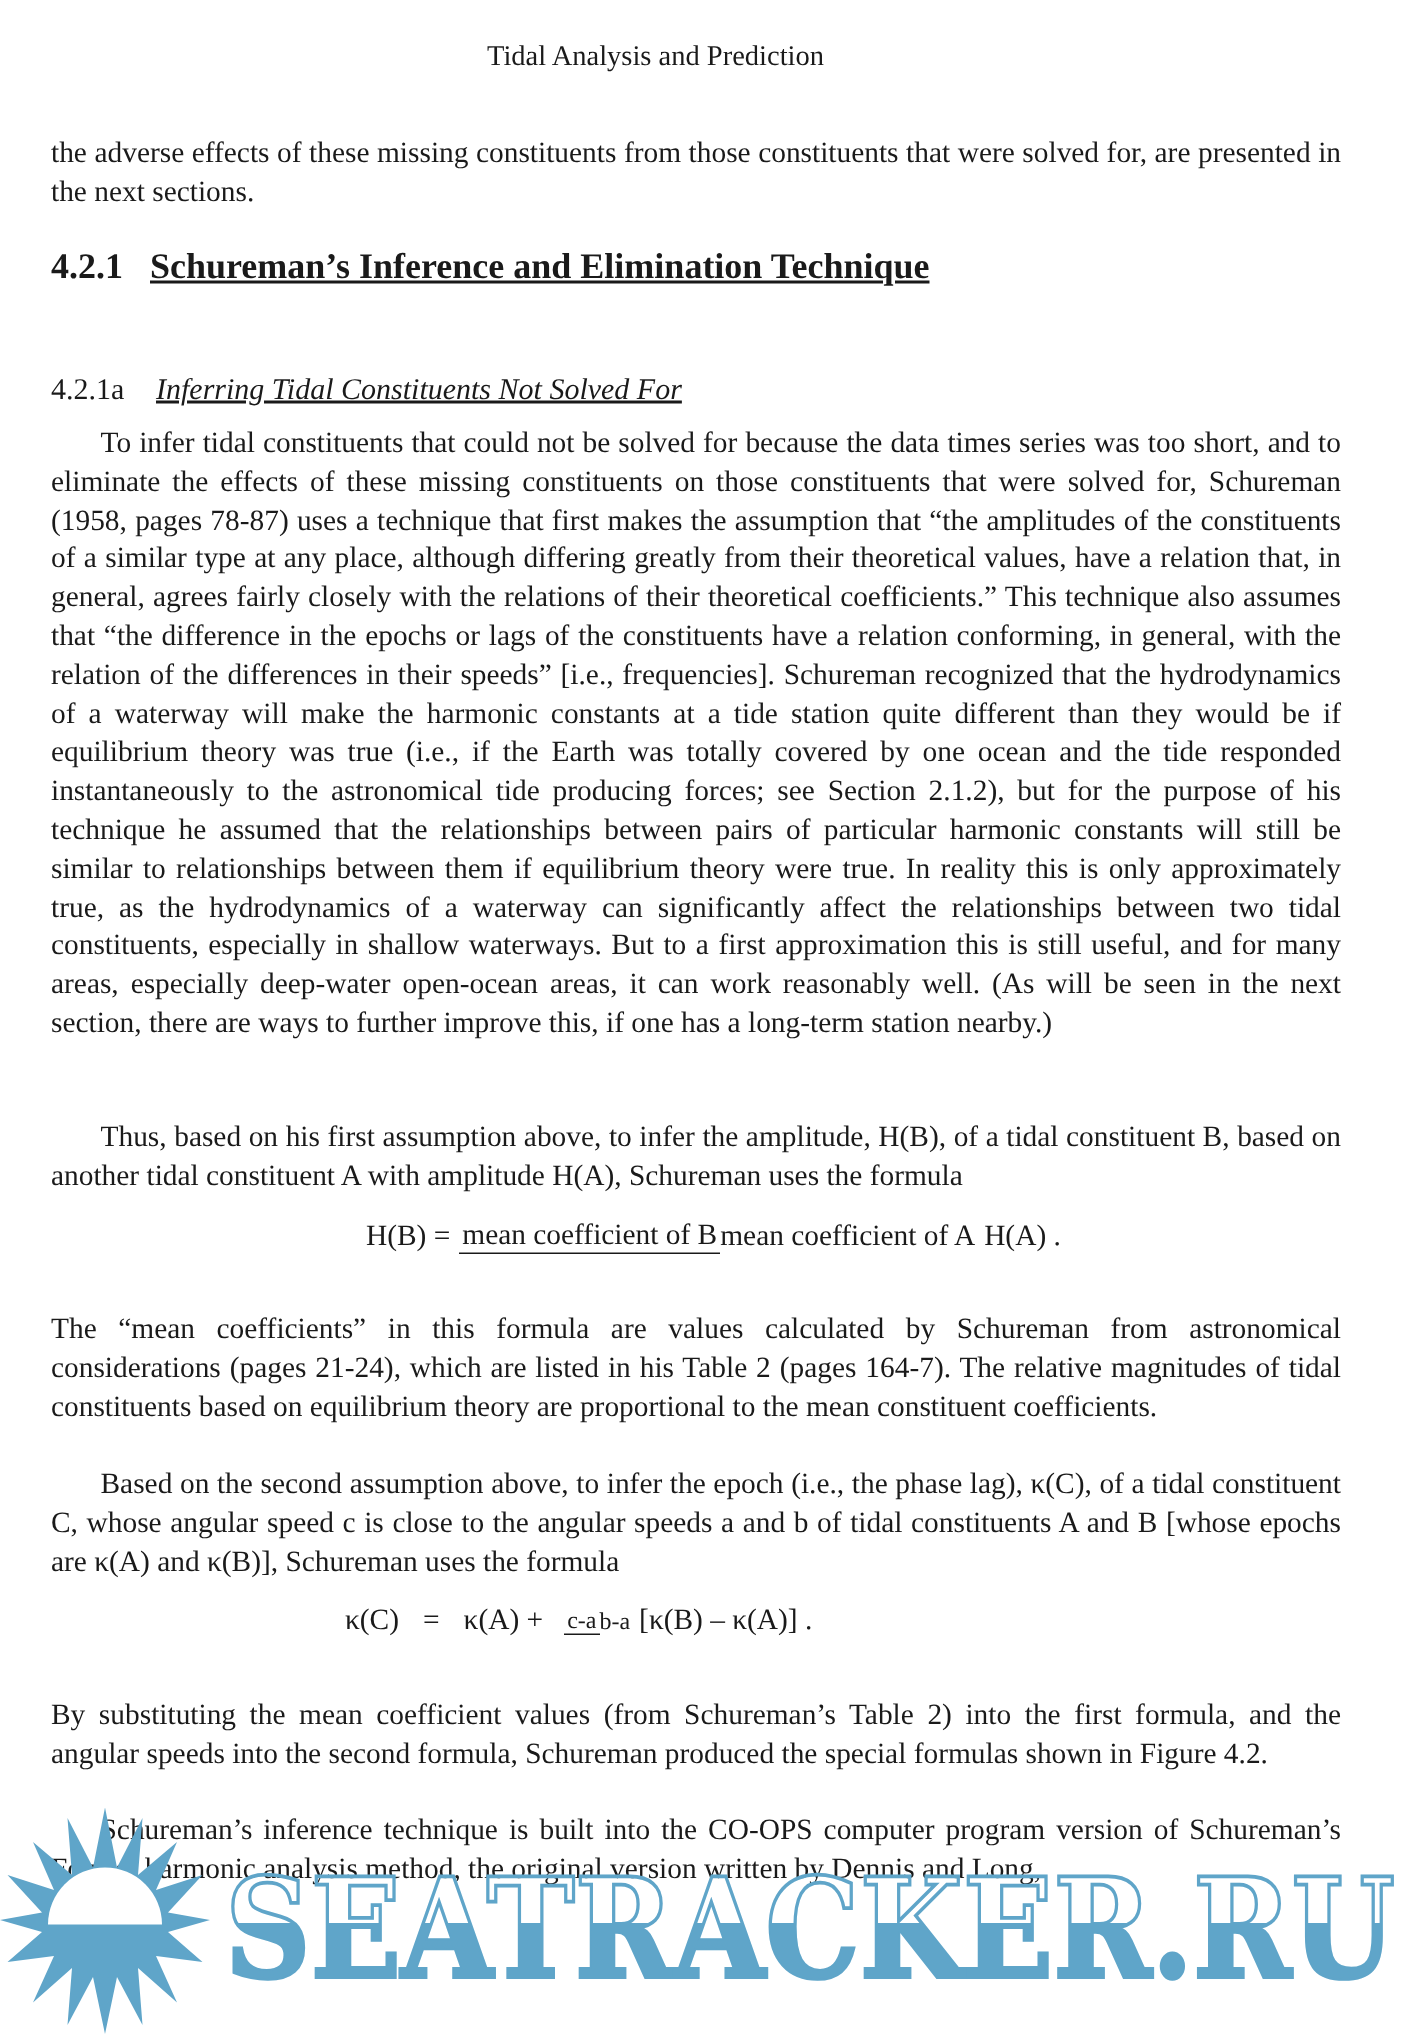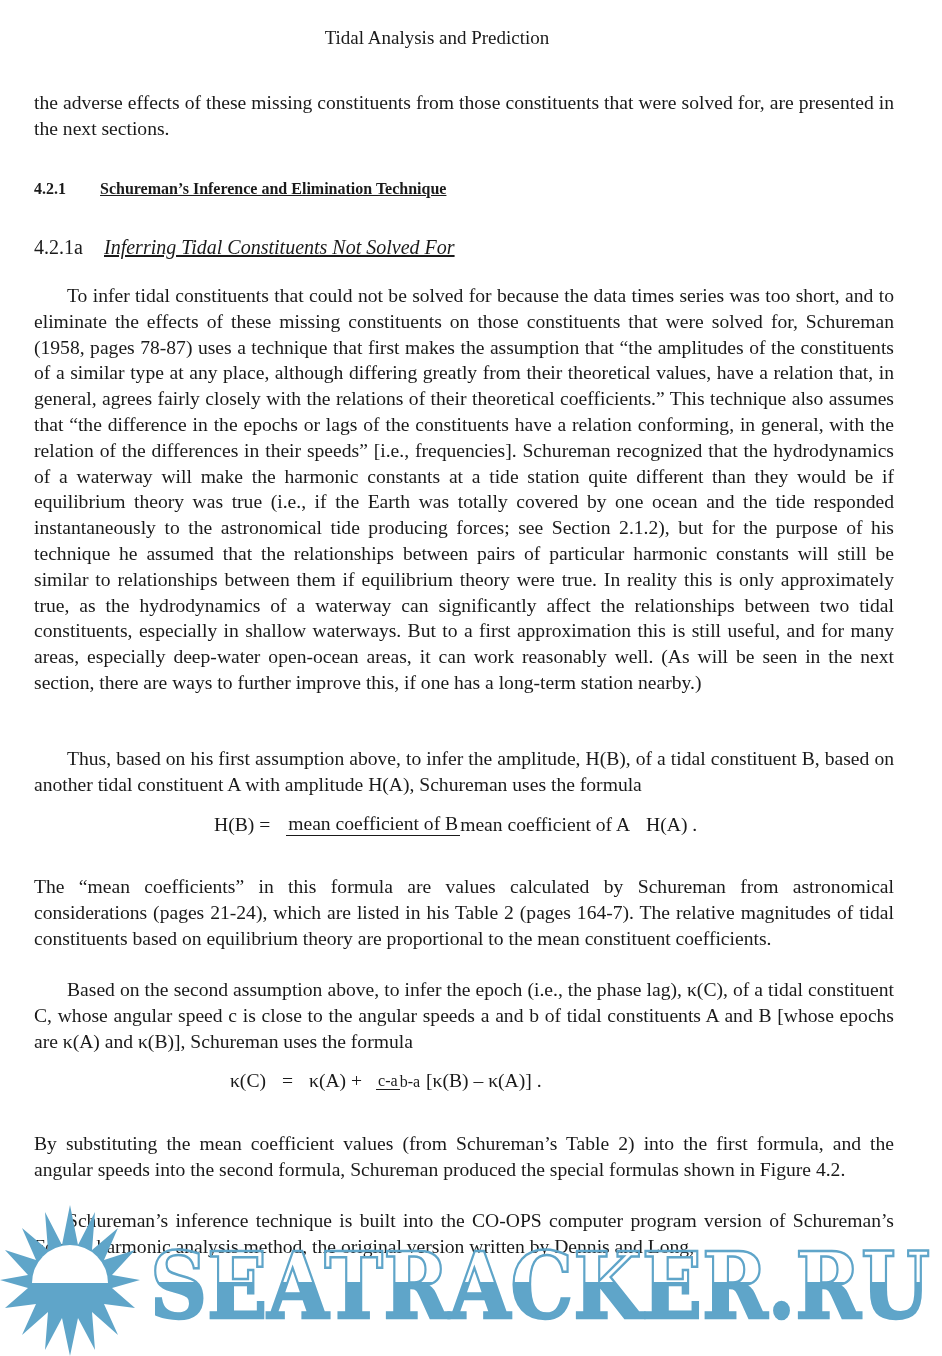--- a/index.html
+++ b/index.html
@@ -4,24 +4,24 @@
 <style>
   html, body { margin: 0; padding: 0; background: #ffffff; }
   body { width: 942px; height: 1356px; position: relative; overflow: hidden;
          font-family: "Liberation Serif", "DejaVu Serif", serif; color: #1a1a1a; }
   .page { position: absolute; left: 0; top: 0; width: 942px; height: 1356px; }
   .running-head { position: absolute; top: 27px; left: 0; width: 874px; text-align: center;
                   font-size: 19px; }
   .text { position: absolute; left: 34px; width: 860px; font-size: 19.6px; line-height: 25.8px;
           text-align: justify; }
   .indent { text-indent: 33px; }
-  .h1 { position: absolute; left: 34px; top: 180px; font-size: 16px; font-weight: bold; }
+  .h1 { position: absolute; left: 34px; top: 165px; font-size: 24px; font-weight: bold; }
   .h1 .num { display: inline-block; width: 66px; }
   .h1 .title { text-decoration: underline; }
-  .h2 { position: absolute; left: 34px; top: 236px; font-size: 20px; }
+  .h2 { position: absolute; left: 34px; top: 249px; font-size: 20px; }
   .h2 .num { display: inline-block; width: 70px; }
   .h2 .title { font-style: italic; text-decoration: underline; }
   .formula { position: absolute; font-size: 19.6px; display: flex; align-items: center; }
   .frac { display: inline-flex; flex-direction: row; align-items: center; margin: 0 6px; line-height: 22px; }
   .frac .numer { border-bottom: 1.3px solid #1a1a1a; padding: 0 2px; }
   .frac.small { font-size: 16px; line-height: 17px; }
   .page-number { position: absolute; top: 1322px; left: 0; width: 776px; text-align: center; font-size: 19px; margin-top: 36px; }
   .watermark { position: absolute; left: 0; top: 1200px; width: 942px; height: 156px; pointer-events: none; }
 </style>
 </head>
@@ -36,21 +36,21 @@
     <span class="num">4.2.1</span><span class="title">Schureman’s Inference and Elimination Technique</span>
   </div>
 
   <div class="h2">
     <span class="num">4.2.1a</span><span class="title">Inferring Tidal Constituents Not Solved For</span>
   </div>
 
   <div class="text indent" style="top:283px;">To infer tidal constituents that could not be solved for because the data times series was too short, and to eliminate the effects of these missing constituents on those constituents that were solved for, Schureman (1958, pages 78-87) uses a technique that first makes the assumption that “the amplitudes of the constituents of a similar type at any place, although differing greatly from their theoretical values, have a relation that, in general, agrees fairly closely with the relations of their theoretical coefficients.”  This technique also assumes that “the difference in the epochs or lags of the constituents have a relation conforming, in general, with the relation of the differences in their speeds” [i.e., frequencies].  Schureman recognized that the hydrodynamics of a waterway will make the harmonic constants at a tide station quite different than they would be if equilibrium theory was true (i.e., if the Earth was totally covered by one ocean and the tide responded instantaneously to the astronomical tide producing forces; see Section 2.1.2), but for the purpose of his technique he assumed that the relationships between pairs of particular harmonic constants will still be similar to relationships between them if equilibrium theory were true.  In reality this is only approximately true, as the hydrodynamics of a waterway can significantly affect the relationships between two tidal constituents, especially in shallow waterways.  But to a first approximation this is still useful, and for many areas, especially deep-water open-ocean areas, it can work reasonably well.  (As will be seen in the next section, there are ways to further improve this, if one has a long-term station nearby.)</div>
   <div class="text indent" style="top:746px;">Thus, based on his first assumption above, to infer the amplitude, H(B), of a tidal constituent B, based on another tidal constituent A with amplitude H(A), Schureman uses the formula</div>
 
-  <div class="formula" style="left:214px; top:813px;gap:10px;">
+  <div class="formula" style="left:244px; top:813px;">
     <span>H(B) =</span>
     <span class="frac">
       <span class="numer">mean coefficient of B</span>
       <span>mean coefficient of A</span>
     </span>
     <span>H(A) .</span>
   </div>
 
   <div class="text" style="top:874px;">The “mean coefficients” in this formula are values calculated by Schureman from astronomical considerations (pages 21-24), which are listed in his Table 2 (pages 164-7).  The relative magnitudes of tidal constituents based on equilibrium theory are proportional to the mean constituent coefficients.</div>
   <div class="text indent" style="top:977px;">Based on the second assumption above, to infer the epoch (i.e., the phase lag), κ(C), of a tidal constituent C, whose angular speed c is close to the angular speeds a and b of tidal constituents A and B [whose epochs are κ(A) and κ(B)], Schureman uses the formula</div>

